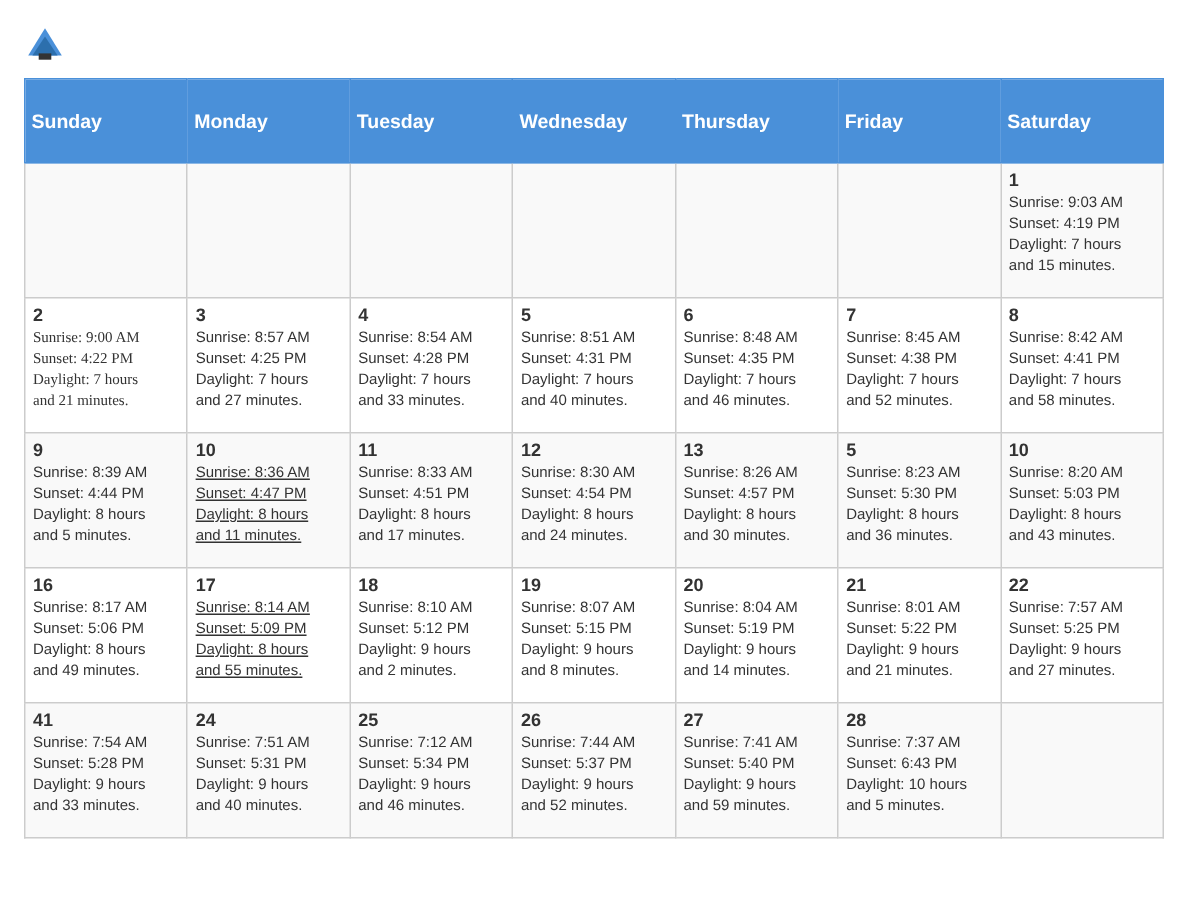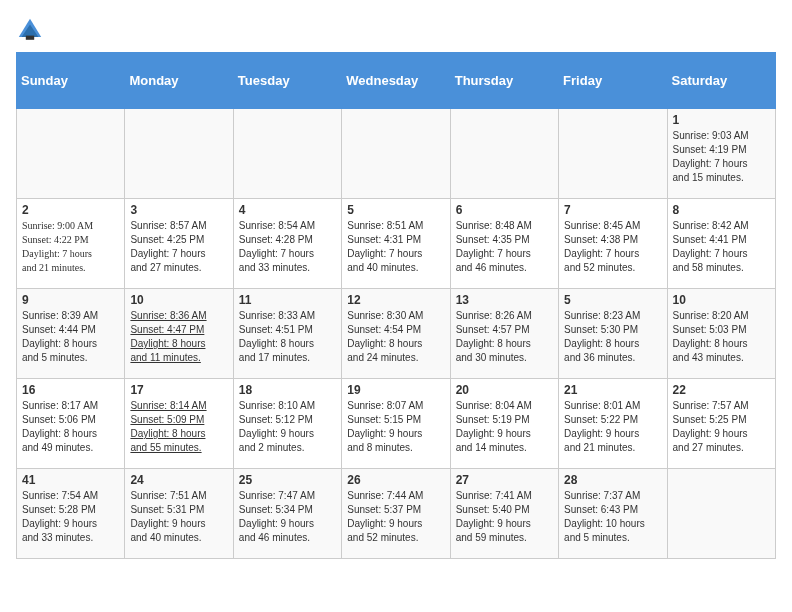--- a/index.html
+++ b/index.html
@@ -230,21 +230,21 @@
       </tr>
       <tr>
         <td><span class="day-number">41</span><span class="day-info" style="white-space: pre-line;">Sunrise: 7:54 AM
 Sunset: 5:28 PM
 Daylight: 9 hours
 and 33 minutes.</span></td>
         <td><span class="day-number">24</span><span class="day-info" style="white-space: pre-line;">Sunrise: 7:51 AM
 Sunset: 5:31 PM
 Daylight: 9 hours
 and 40 minutes.</span></td>
-        <td><span class="day-number">25</span><span class="day-info" style="white-space: pre-line;">Sunrise: 7:47 AM
+        <td><span class="day-number">25</span><span class="day-info" style="white-space: pre-line;">Sunrise: 7:12 AM
 Sunset: 5:34 PM
 Daylight: 9 hours
 and 46 minutes.</span></td>
         <td><span class="day-number">26</span><span class="day-info" style="white-space: pre-line;">Sunrise: 7:44 AM
 Sunset: 5:37 PM
 Daylight: 9 hours
 and 52 minutes.</span></td>
         <td><span class="day-number">27</span><span class="day-info" style="white-space: pre-line;">Sunrise: 7:41 AM
 Sunset: 5:40 PM
 Daylight: 9 hours

